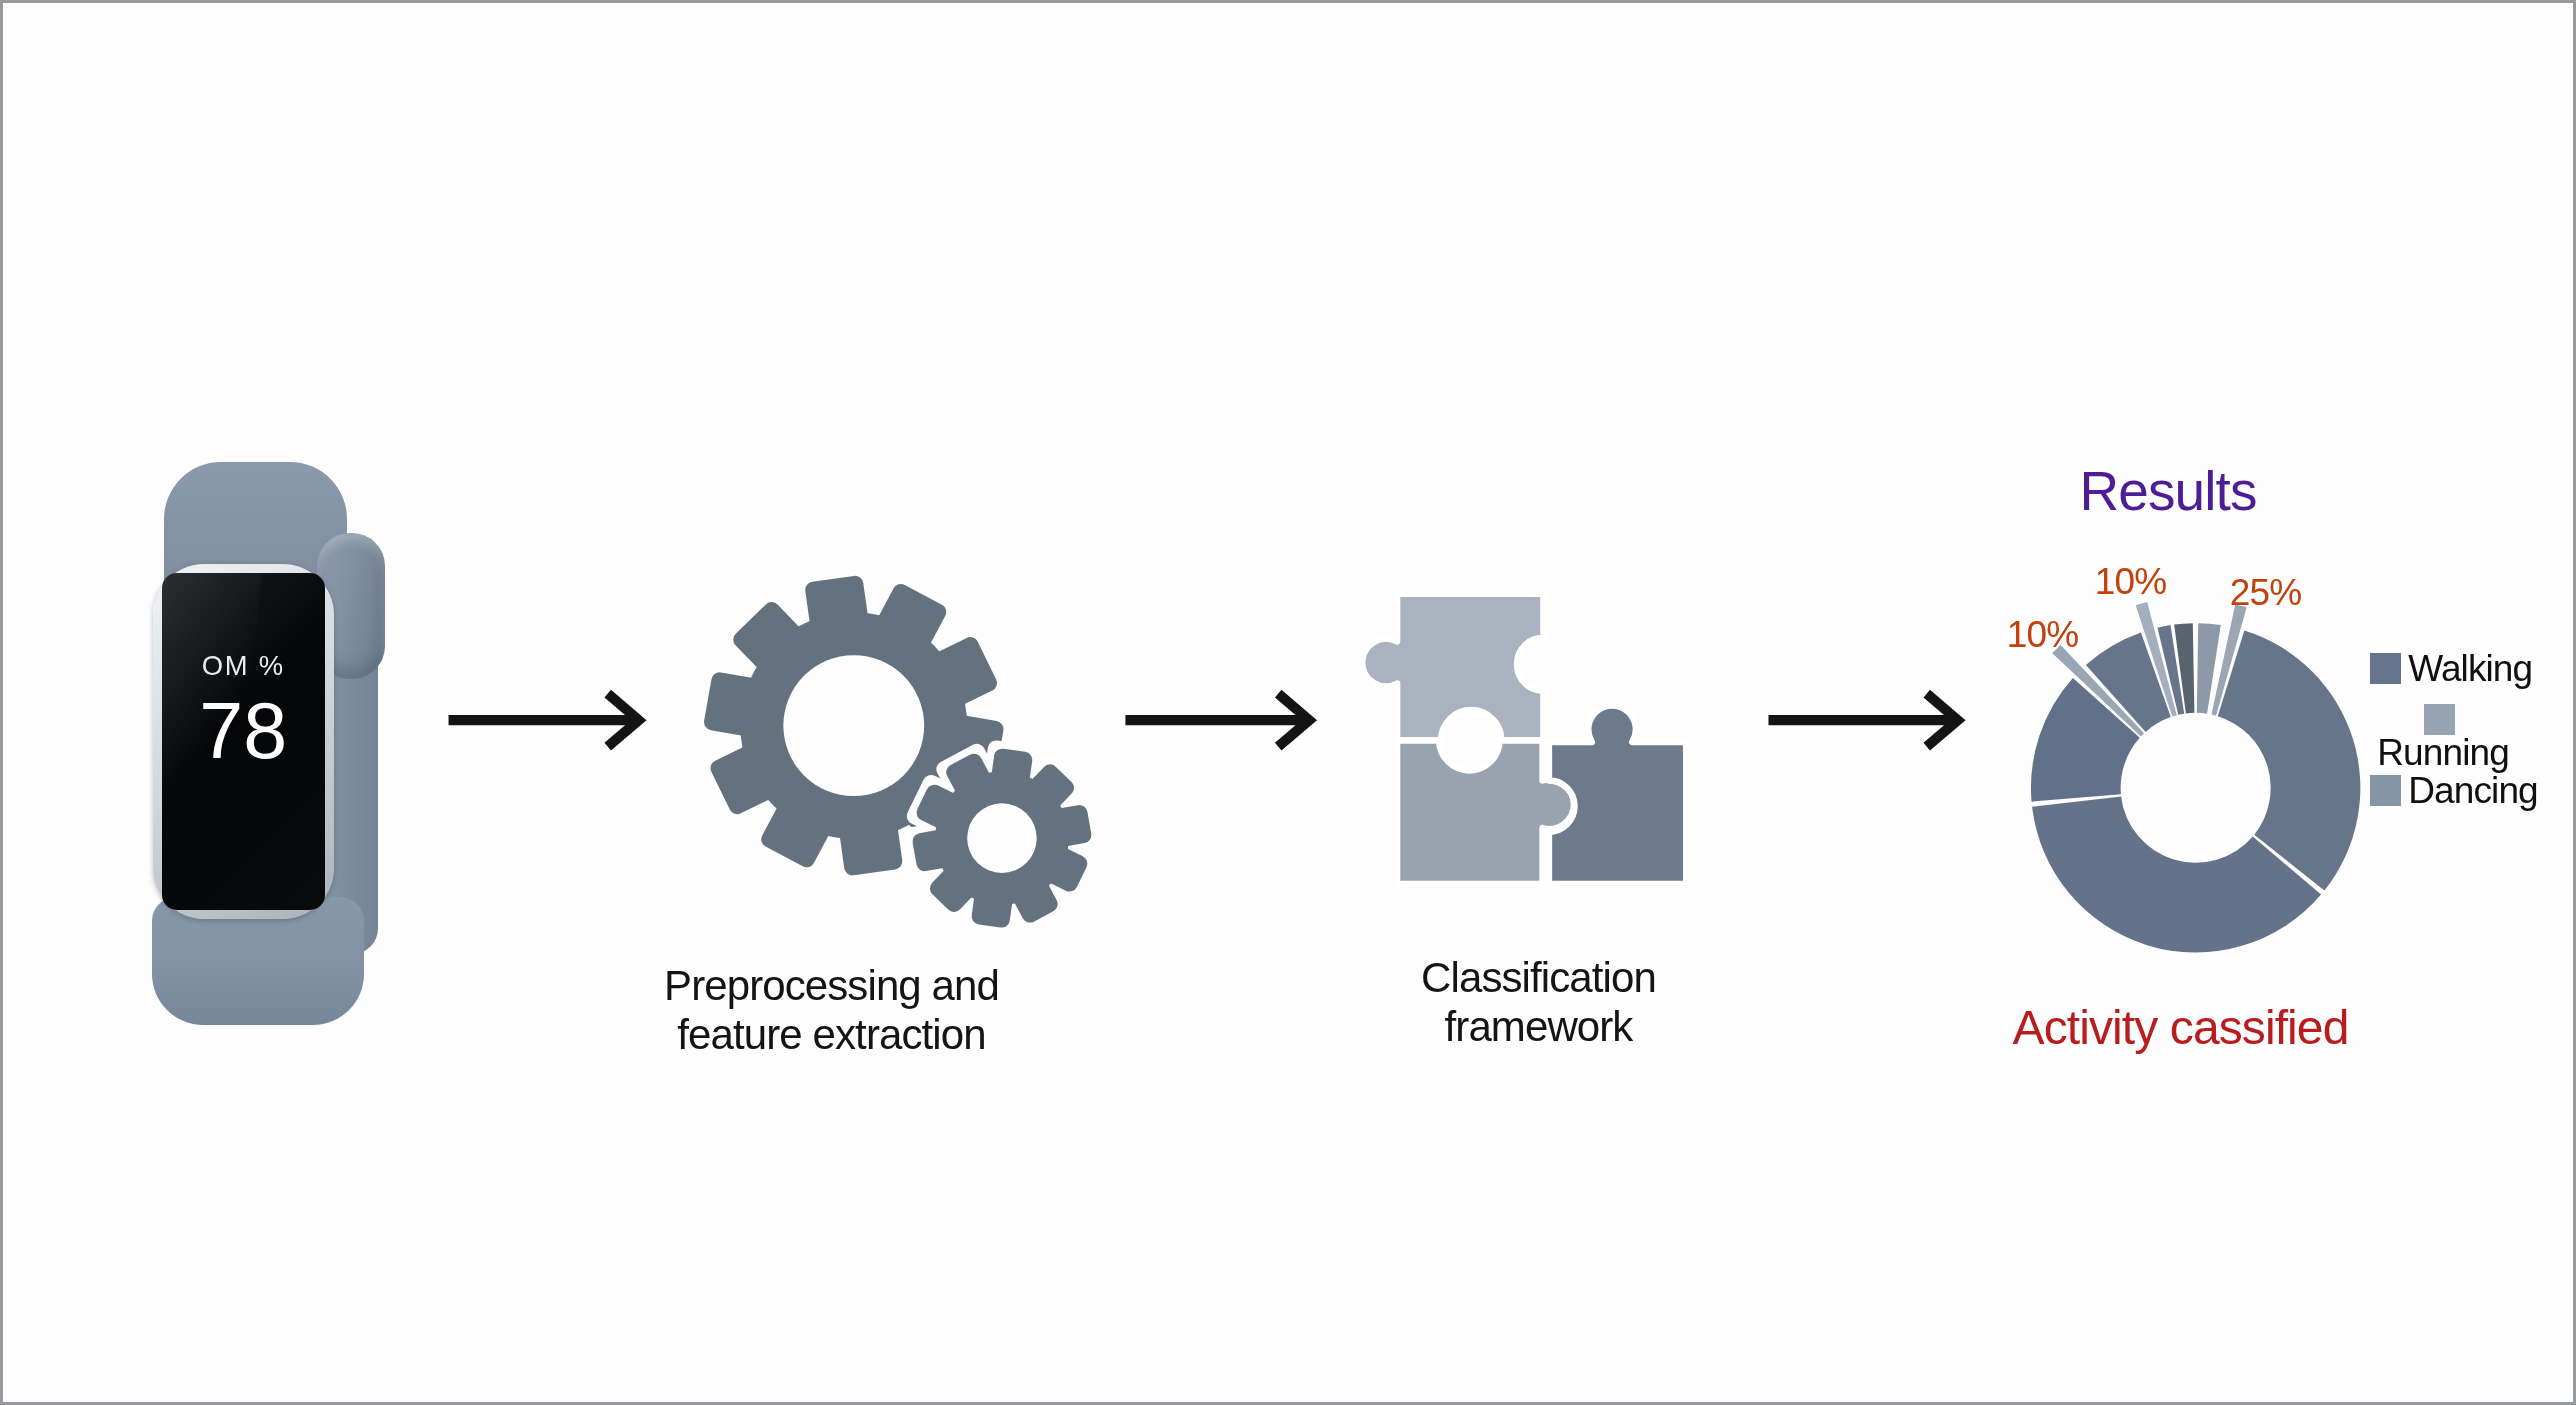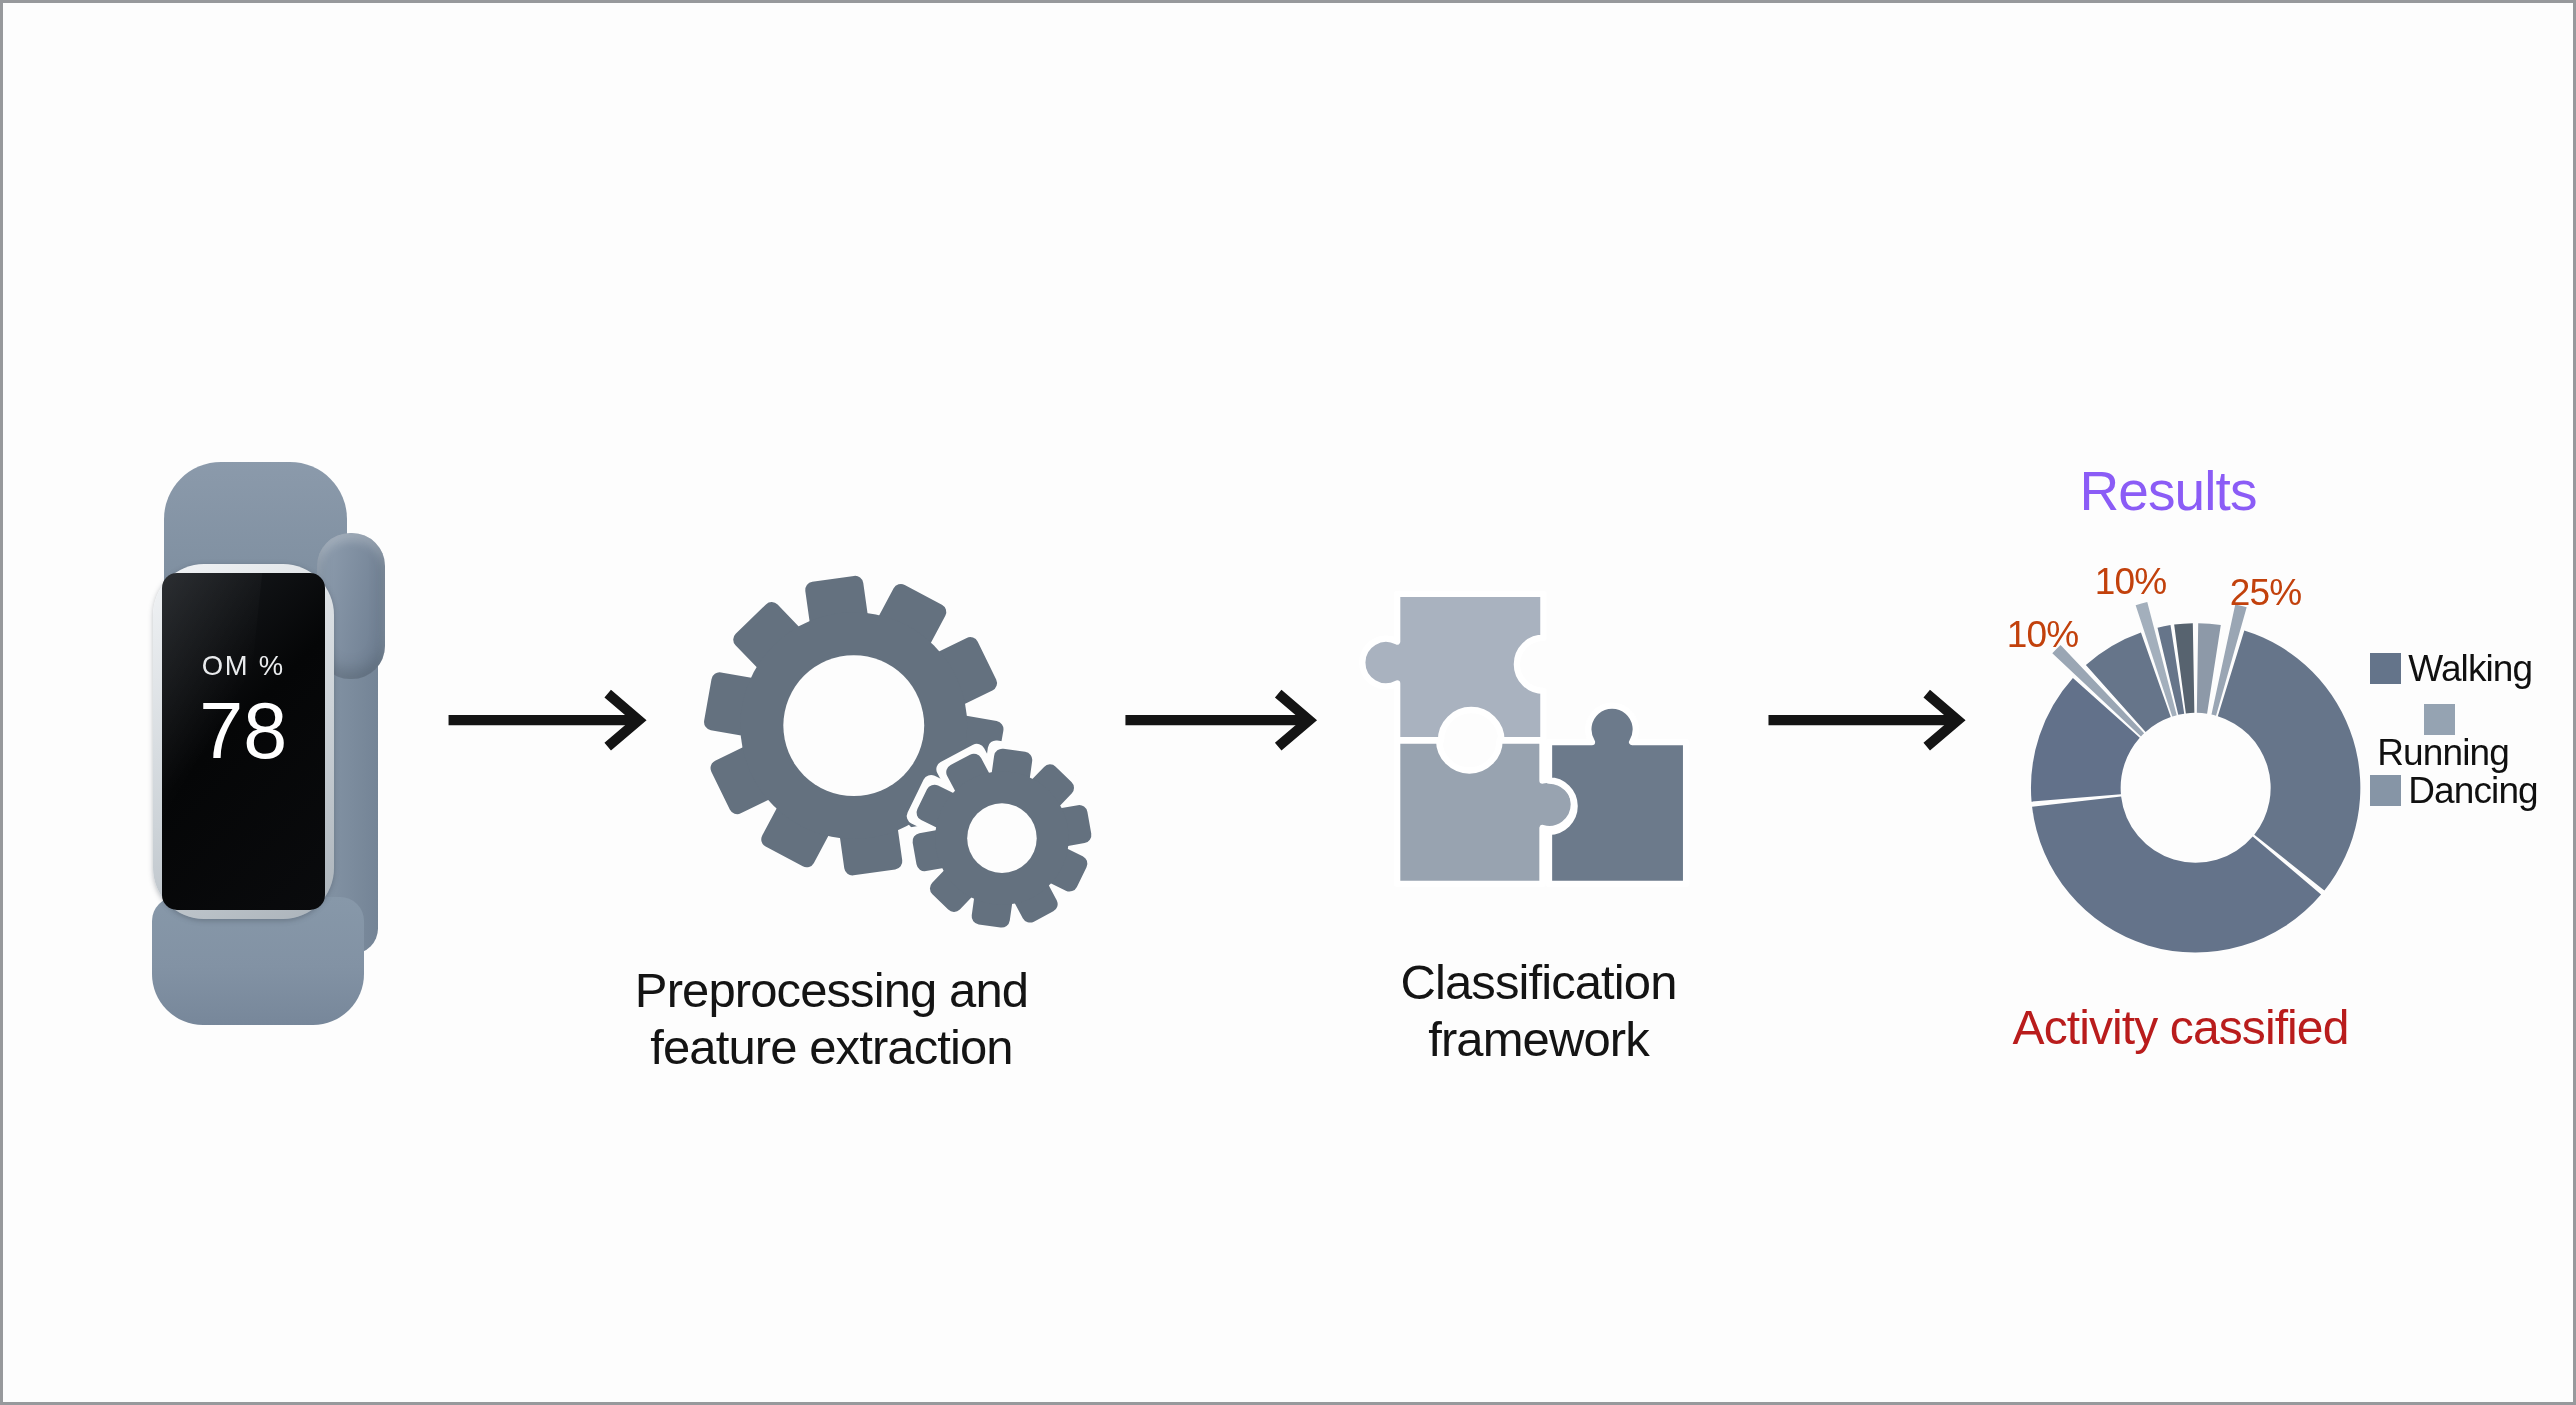--- a/index.html
+++ b/index.html
@@ -9,22 +9,22 @@
     background:#fdfdfd;
     border:3.7px solid #97999c;
     box-sizing:border-box;
     overflow:hidden;
     font-family:"Liberation Sans", sans-serif;
     color:#1b1b1b;
   }
   .art{position:absolute;left:0;top:0;width:2576px;height:1405px;}
   .abs{position:absolute;}
   .fig-text{letter-spacing:-0.9px;text-align:center;line-height:1.16;}
-  .step-label{font-size:49px;color:#141414;}
-  .chart-title{font-size:55px;color:#8b5cf6;}
+  .step-label{font-size:42px;color:#141414;}
+  .chart-title{font-size:55px;color:#4c1d95;}
   .chart-caption{font-size:48px;color:#b91c1c;}
   .pct-label{font-size:37px;color:#c2410c;width:101px;text-align:center;letter-spacing:-0.9px;}
 
   
   .watch{position:absolute;left:137px;top:457px;width:256px;height:585px;}
   .band-top{position:absolute;left:24px;top:1.8px;width:183px;height:160px;
     border-radius:57px 57px 24px 24px;
     background:linear-gradient(180deg,#8b9aab 0%,#8090a1 70%,#7b8b9d 100%);}
   .band-right{position:absolute;left:179px;top:156px;width:59px;height:338px;
     border-radius:25.6px;background:linear-gradient(90deg,#8595a6,#748496);}

